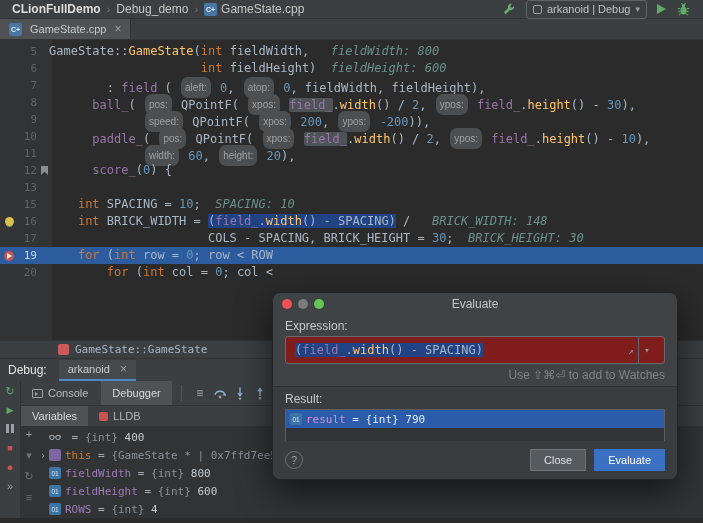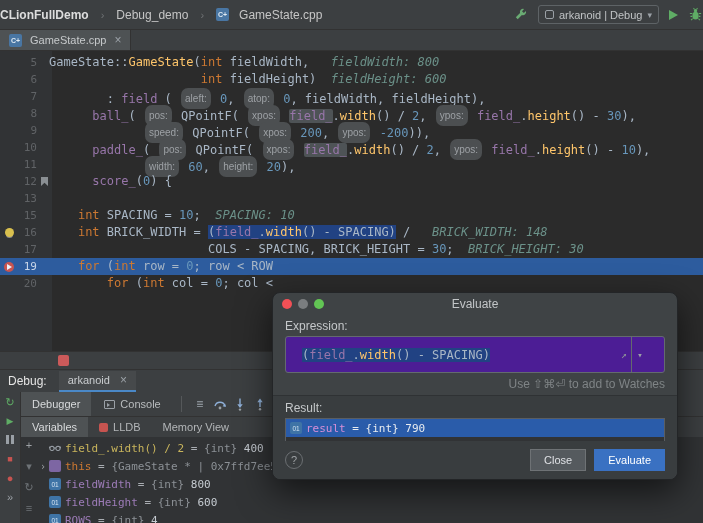--- a/index.html
+++ b/index.html
@@ -1,21 +1,21 @@
 <!DOCTYPE html>
 <html><head>
 <meta charset="utf-8">
 <style>
   *{margin:0;padding:0;box-sizing:border-box}
   html,body{width:703px;height:523px;overflow:hidden}
   body{background:#2b2b2b;font-family:"Liberation Sans","DejaVu Sans",sans-serif;font-size:11px;color:#bbb;position:relative}
   .app{width:703px;height:523px;position:relative;overflow:hidden}
 
   
-  .titlebar{height:30px;background:#3c3f41;border-bottom:1px solid #323232;display:flex;align-items:center;padding:0 0;gap:6px}
+  .titlebar{height:19px;background:#3c3f41;border-bottom:1px solid #323232;display:flex;align-items:center;padding:0 12px;gap:0}
   .crumb{color:#c6c6c6;font-size:12px;cursor:default}
   .crumb.bold{font-weight:bold;color:#dddddd}
   .sep{color:#6f7274;margin:0 6px;font-size:11px}
   .file-ico{width:13px;height:13px;border-radius:2px;background:#4976a3;display:inline-flex;align-items:center;justify-content:center;color:#dfe9f2;font-size:7px;font-weight:bold;margin-right:4px;flex:none}
   .file-ico::after{content:"C+"}
   .tb-right{margin-left:auto;display:flex;align-items:center;gap:10px}
   .runconfig{display:flex;align-items:center;gap:5px;border:1px solid #5e6366;border-radius:3px;height:19px;padding:0 6px;color:#c0c3c5}
   .appico{width:9px;height:9px;border:1px solid #9aa0a6;border-radius:2px;display:inline-block}
   .dd{color:#9aa0a6;font-size:9px}
   .play-ico{width:0;height:0;border-left:9px solid #5fad65;border-top:5px solid transparent;border-bottom:5px solid transparent;display:inline-block}
@@ -99,21 +99,21 @@
   
   .dialog{position:absolute;left:272px;top:292px;width:406px;height:188px;background:#3f4345;border:1px solid #232527;border-radius:8px;box-shadow:0 12px 34px rgba(0,0,0,.6);display:flex;flex-direction:column;z-index:10}
   .dlg-title{height:22px;position:relative;display:flex;align-items:center;justify-content:center;color:#c3c6c8;font-size:12px;flex:none}
   .lights{position:absolute;left:9px;top:6px;display:flex;gap:6px}
   .light{width:10px;height:10px;border-radius:50%;cursor:pointer}
   .light.red{background:#f25056}
   .light.gry{background:#7a7d7f}
   .light.grn{background:#62c554}
   .dlg-body{padding:2px 12px 0;flex:none}
   .dlg-label{color:#c5c8ca;font-size:12px;margin:2px 0 3px}
-  .expr{height:37px;background:#4c1d95;border:1px solid #646a6e;border-radius:3px;display:flex;align-items:center;padding:0 16px;font-family:"DejaVu Sans Mono",monospace;font-size:12px}
+  .expr{height:28px;background:#7f1d1d;border:1px solid #646a6e;border-radius:3px;display:flex;align-items:center;padding:0 9px;font-family:"DejaVu Sans Mono",monospace;font-size:12px}
   .expr-text{flex:1;white-space:pre;overflow:hidden}
   .expand-ico{color:#8e9398;font-size:10px;margin-right:4px;cursor:pointer}
   .dd-btn{width:17px;align-self:stretch;border-left:1px solid #646a6e;display:flex;align-items:center;justify-content:center;color:#9aa0a6;font-size:9px;cursor:pointer}
   .hint{text-align:right;font-size:12px;color:#7f8486;margin:4px 0 4px}
   .result-sec{flex:1;border-top:1px solid #2f3234;background:#393d3f;padding:3px 12px 0;min-height:0}
   .result-box{background:#313335;border:1px solid #5a5e62;height:54px;margin-top:2px;overflow:hidden}
   .result-row{height:18px;display:flex;align-items:center;padding:0 4px;font-family:"DejaVu Sans Mono",monospace;font-size:11px}
   .result-row.selected{background:#2a5caa}
   .rname{color:#d78fd7;}
   .rrest{color:#e8ecf0;white-space:pre}
@@ -256,20 +256,21 @@
           <span class="gut-ico"></span>
           <span class="lnum">20</span>
           <span class="fold-col"></span>
           <span class="code-text"><span class="k-p">        </span><span class="k-kw">for</span><span class="k-p"> (</span><span class="k-kw">int</span><span class="k-p"> col = </span><span class="k-num">0</span><span class="k-p">; col &lt;</span></span>
         </div>
       </div>
   </div>
 
   <div class="crumb-bar">
     <span class="m-ico"></span>
+    <span>GameState::GameState</span>
   </div>
 
   <div class="dbg-header">
     <span class="dbg-label">Debug:</span>
     <div class="session-tab">
       <span>arkanoid</span>
       <span class="tab-close">×</span>
     </div>
   </div>
 
@@ -280,26 +281,26 @@
       <span class="sic green" style="font-size:9px">▶</span>
       <span class="sic"><span class="pause-bars"></span></span>
       <span class="sic red" style="font-size:9px">■</span>
       <span class="sic red">●</span>
       <span class="sic gray">»</span>
     </div>
 
     <div class="dbg-main">
 
       <div class="dbg-toolbar">
-        <div class="dtab active">
-          <span>Debugger</span>
-        </div>
         <div class="dtab">
           <span class="console-ico"></span>
           <span>Console</span>
+        </div>
+        <div class="dtab active">
+          <span>Debugger</span>
         </div>
         <span class="vsep"></span>
         <span class="ticon">≡</span>
         <span class="ticon">
           <svg width="14" height="14" viewBox="0 0 14 14">
               <path d="M2 9 C3.5 4,10.5 4,12 9" stroke="#8fb0d8" fill="none" stroke-width="1.4"></path>
               <polygon points="12.9,9.9 9.6,9.3 12.1,6.6" fill="#8fb0d8"></polygon>
               <circle cx="7" cy="11" r="1.4" fill="#9aa0a6"></circle>
             </svg>
         </span>
@@ -327,43 +328,39 @@
       </div>
 
       <div class="subtabs">
         <div class="stab active">
           <span>Variables</span>
         </div>
         <div class="stab">
           <span class="lldb-ico"></span>
           <span>LLDB</span>
         </div>
-        <div class="stab">
-          <span>Memory View</span>
-        </div>
       </div>
 
       <div class="vars-wrap">
         <div class="vars-toolbar">
           <span class="vtb">+</span>
           <span class="vtb dim">▾</span>
           <span class="vtb dim">↻</span>
           <span class="vtb dim">≡</span>
         </div>
         <div class="vars-list">
             <div class="var-row">
               <span class="var-exp"></span>
               <span class="vicon vicon-watch">
                 <svg width="14" height="8" viewBox="0 0 14 8">
                   <circle cx="3.5" cy="4.5" r="2.5" fill="none" stroke="#9fa6ad" stroke-width="1.2"></circle>
                   <circle cx="10.5" cy="4.5" r="2.5" fill="none" stroke="#9fa6ad" stroke-width="1.2"></circle>
                   <path d="M6 4h2M1 4.3 0 2M13 4.3 14 2" stroke="#9fa6ad" stroke-width="1" fill="none"></path>
                 </svg>
               </span>
-              <span class="vn-watch">field_.width() / 2</span>
               <span class="veq"> = </span>
               <span class="vtype">{int}</span>
               <span class="vval"> 400</span>
             </div>
             <div class="var-row">
               <span class="var-exp">›</span>
               <span class="vicon vicon-obj"></span>
               <span class="vn-kw">this</span>
               <span class="veq"> = </span>
               <span class="vtype">{GameState * | 0x7ffd7ee5a</span>

